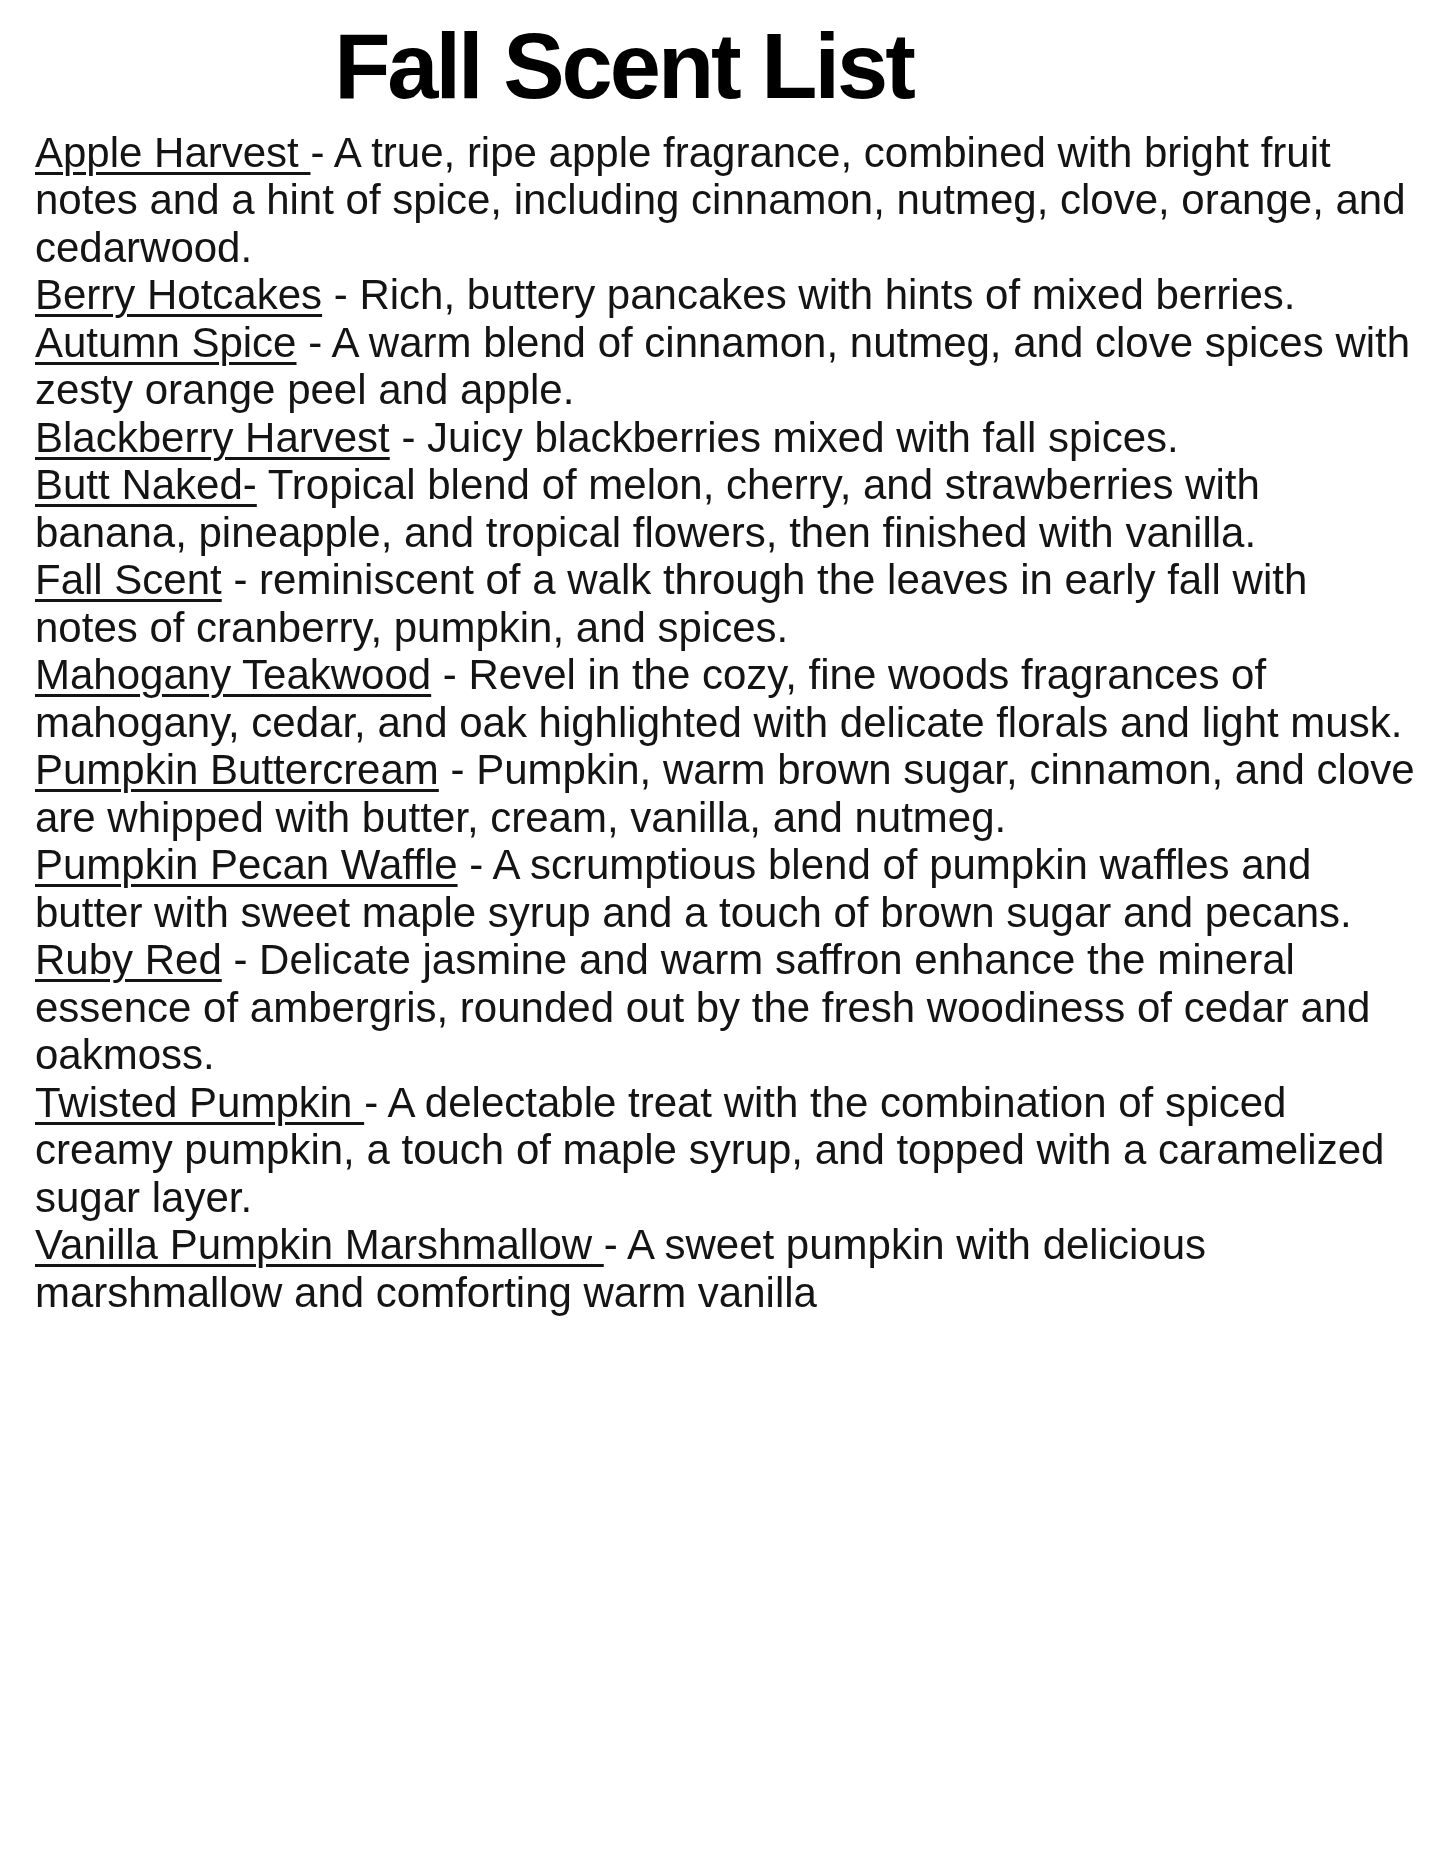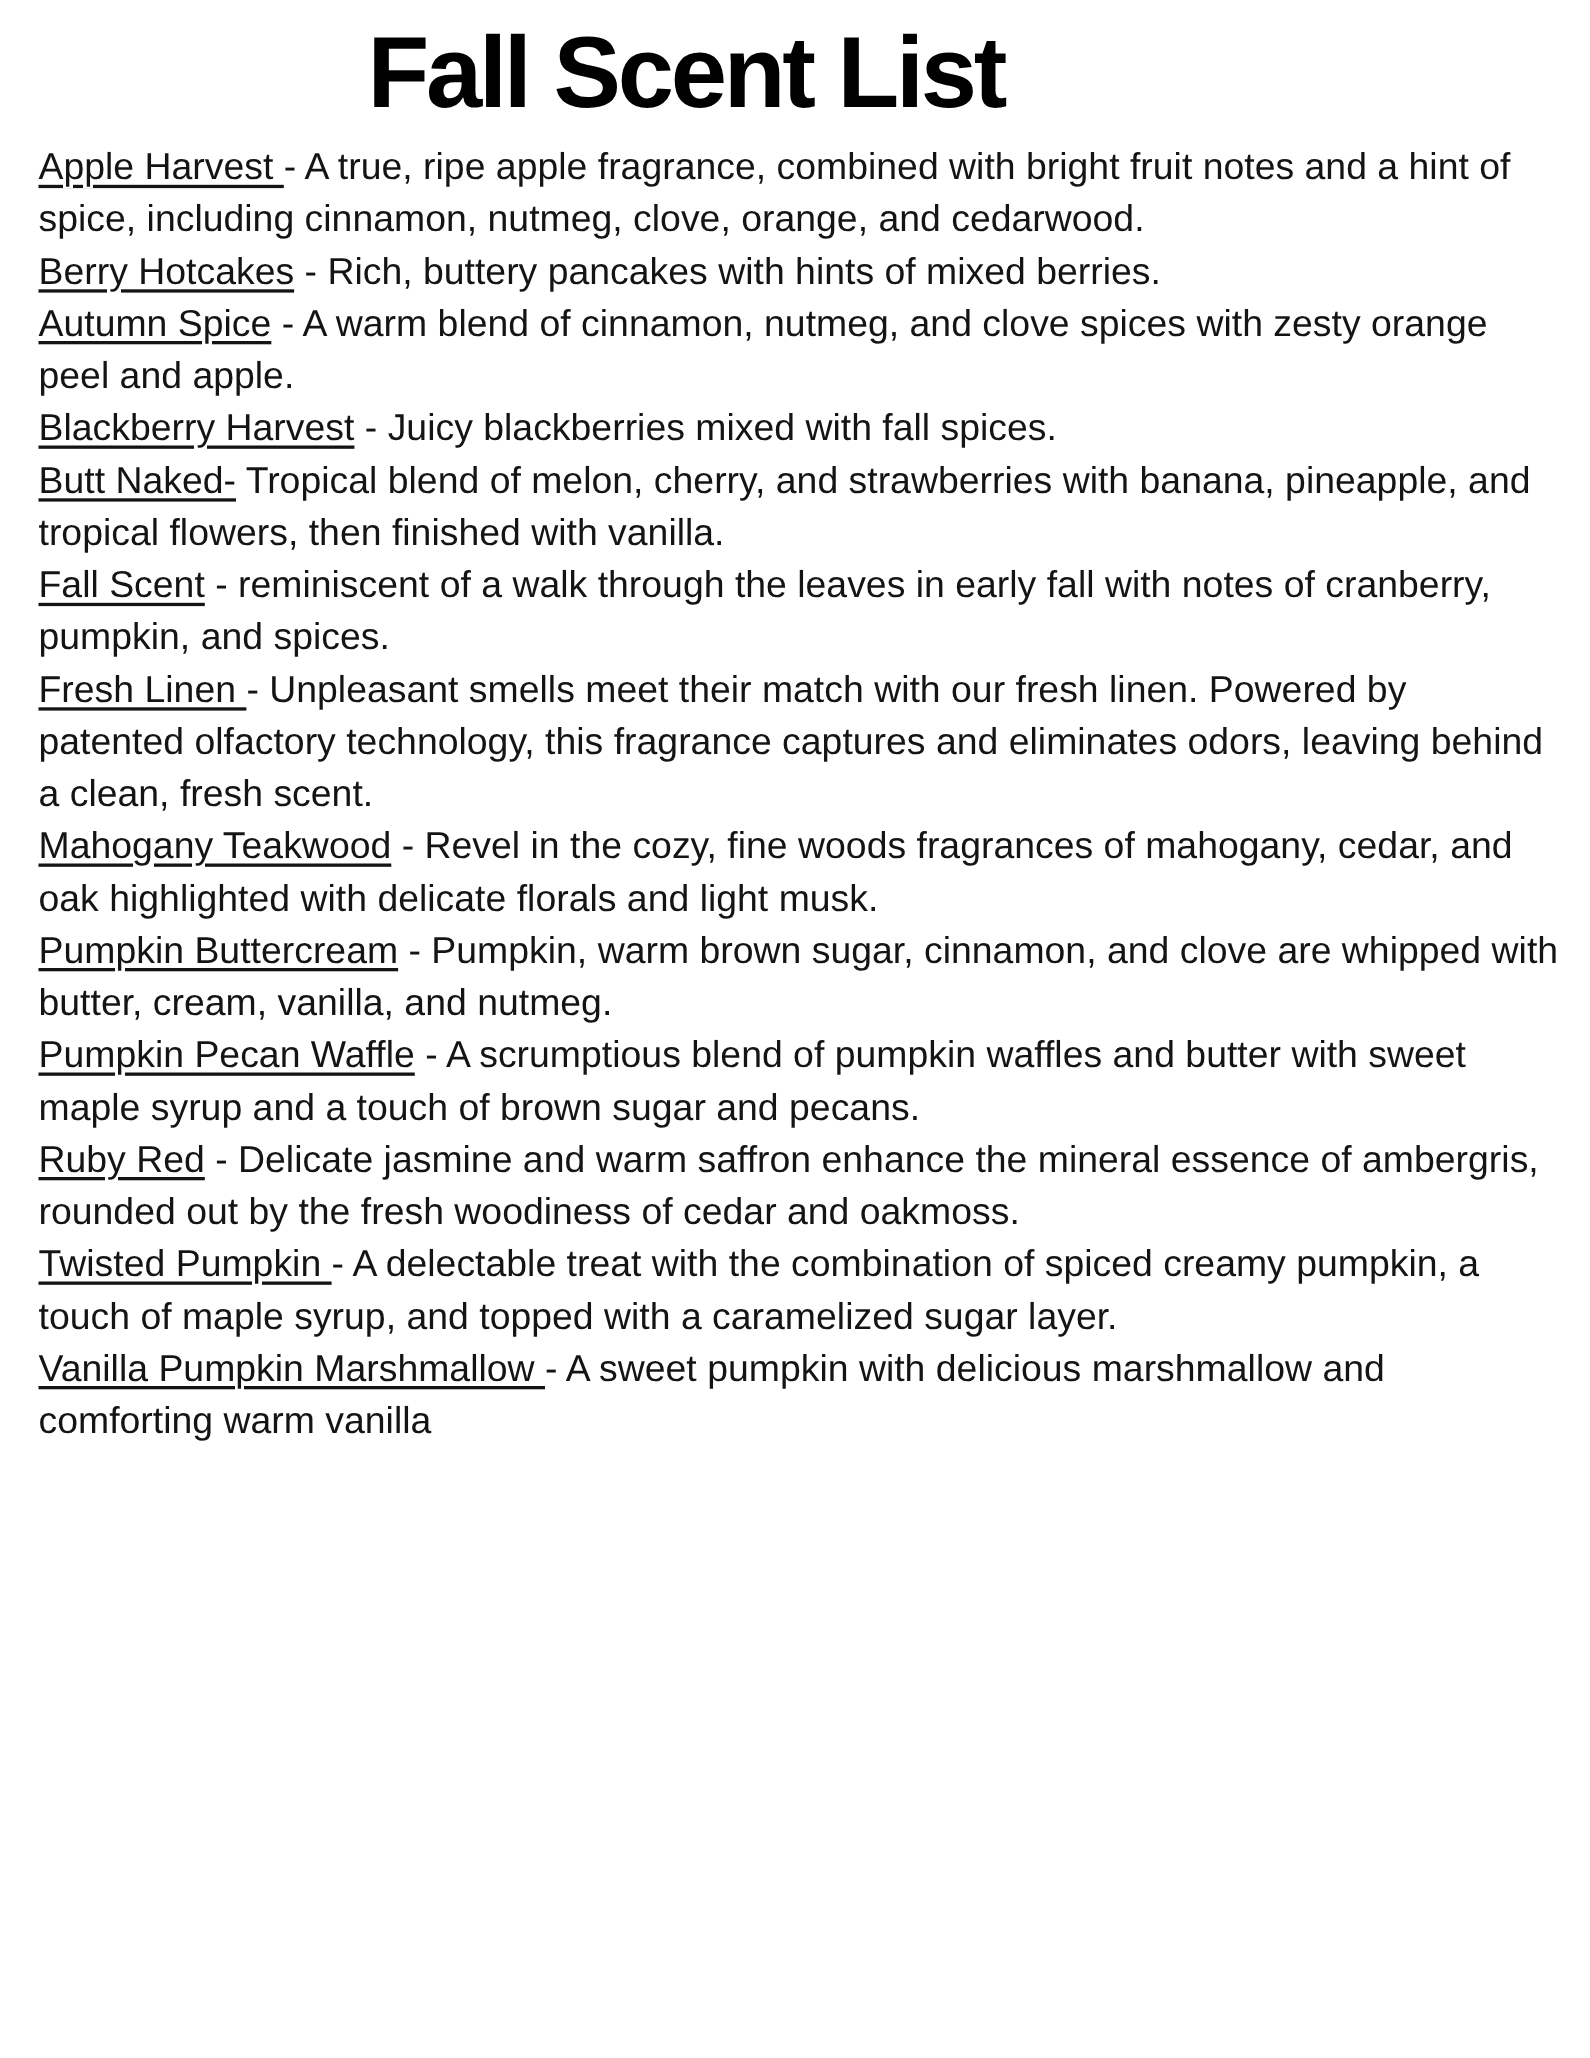--- a/index.html
+++ b/index.html
@@ -25,21 +25,21 @@
     letter-spacing: -3px;
     color: #000000;
     line-height: 1.05;
     margin-bottom: 14px;
     font-family: "Liberation Sans", "DejaVu Sans", sans-serif;
   }
   .scent-list {
     width: 1382px;
   }
   .scent {
-    font-size: 34px;
+    font-size: 42px;
     line-height: 47.5px;
     font-weight: 400;
     color: #141414;
   }
   .scent-name {
     text-decoration: underline;
     text-decoration-thickness: 2.5px;
     text-underline-offset: 5px;
   }
   .scent-sep, .scent-desc {
@@ -60,21 +60,20 @@
     <p class="scent"><span class="scent-name">Autumn Spice</span><span class="scent-sep"> - </span><span class="scent-desc">A warm blend of cinnamon, nutmeg, and clove spices with zesty orange peel and apple.</span></p>
 
 
 
     <p class="scent"><span class="scent-name">Blackberry Harvest</span><span class="scent-sep"> - </span><span class="scent-desc">Juicy blackberries mixed with fall spices.</span></p>
 
     <p class="scent"><span class="scent-name">Butt Naked-</span><span class="scent-sep"> </span><span class="scent-desc">Tropical blend of melon, cherry, and strawberries with banana, pineapple, and tropical flowers, then finished with vanilla.</span></p>
 
     <p class="scent"><span class="scent-name">Fall Scent</span><span class="scent-sep"> - </span><span class="scent-desc">reminiscent of a walk through the leaves in early fall with notes of cranberry, pumpkin, and spices.</span></p>
 
-    <p class="scent"><span class="scent-name">Fresh Linen </span><span class="scent-sep">- </span><span class="scent-desc">Unpleasant smells meet their match with our fresh linen. Powered by patented olfactory technology, this fragrance captures and eliminates odors, leaving behind a clean, fresh scent.</span></p>
 
     <p class="scent"><span class="scent-name">Mahogany Teakwood</span><span class="scent-sep"> - </span><span class="scent-desc">Revel in the cozy, fine woods fragrances of mahogany, cedar, and oak highlighted with delicate florals and light musk.</span></p>
 
     <p class="scent"><span class="scent-name">Pumpkin Buttercream</span><span class="scent-sep"> - </span><span class="scent-desc">Pumpkin, warm brown sugar, cinnamon, and clove are whipped with butter, cream, vanilla, and nutmeg.</span></p>
 
     <p class="scent"><span class="scent-name">Pumpkin Pecan Waffle</span><span class="scent-sep"> - </span><span class="scent-desc">A scrumptious blend of pumpkin waffles and butter with sweet maple syrup and a touch of brown sugar and pecans.</span></p>
 
     <p class="scent"><span class="scent-name">Ruby Red</span><span class="scent-sep"> - </span><span class="scent-desc">Delicate jasmine and warm saffron enhance the mineral essence of ambergris, rounded out by the fresh woodiness of cedar and oakmoss.</span></p>
 
     <p class="scent"><span class="scent-name">Twisted Pumpkin </span><span class="scent-sep">- </span><span class="scent-desc">A delectable treat with the combination of spiced creamy pumpkin, a touch of maple syrup, and topped with a caramelized sugar layer.</span></p>

